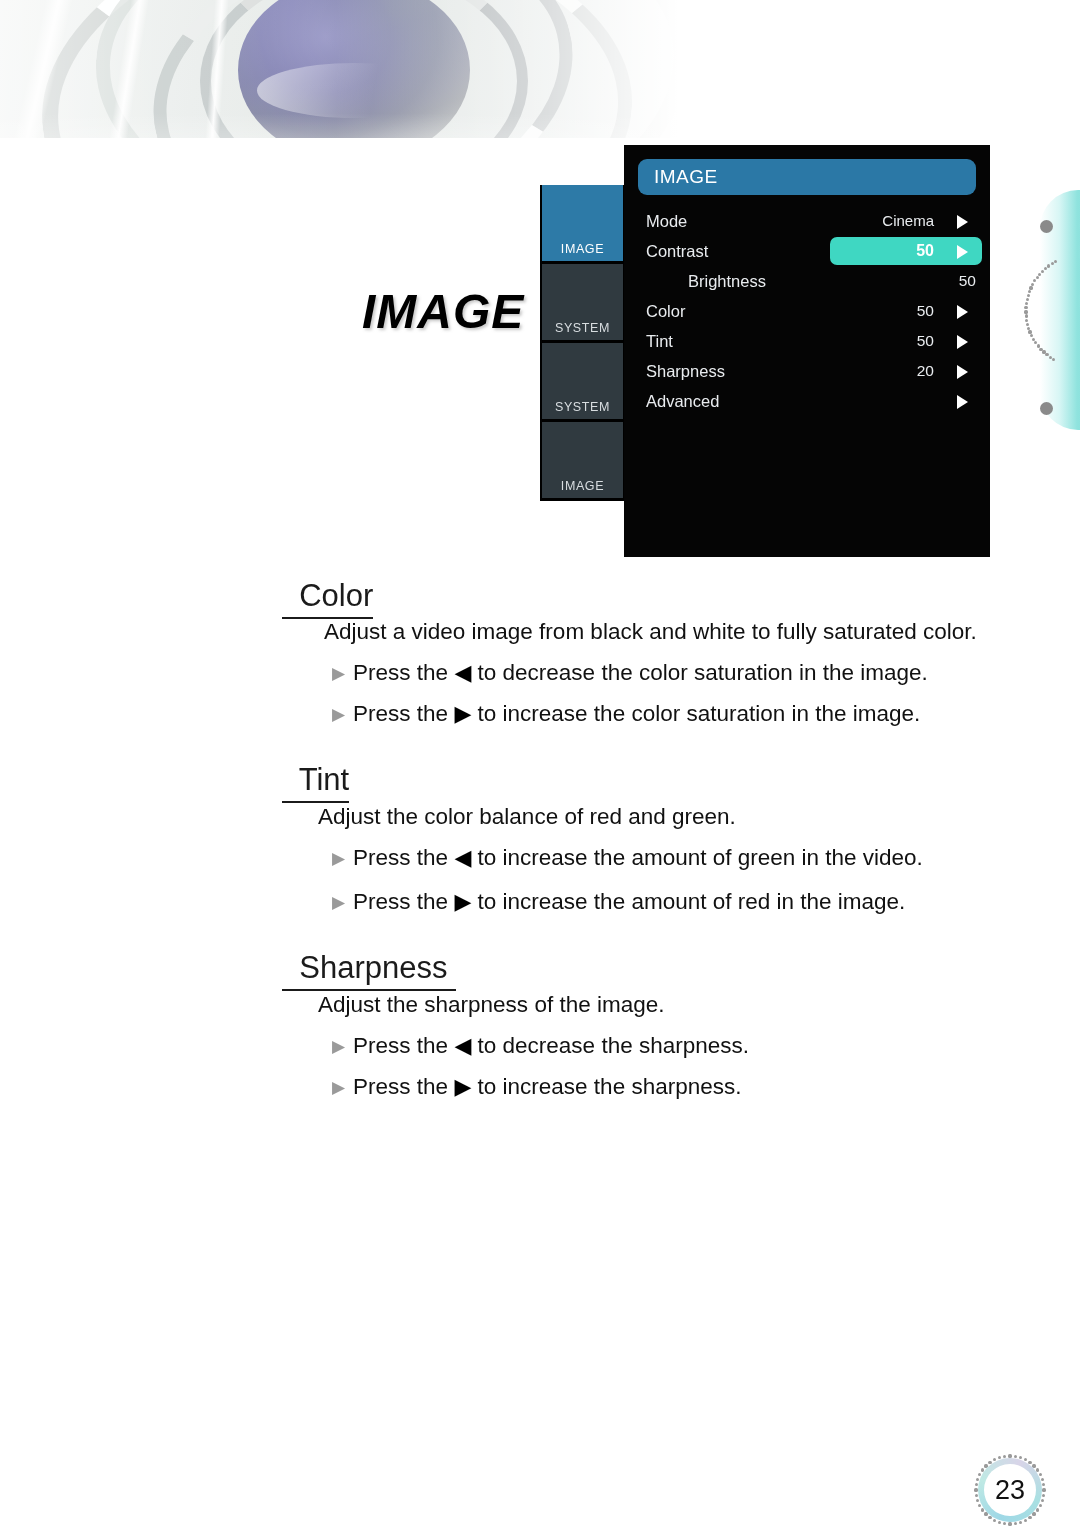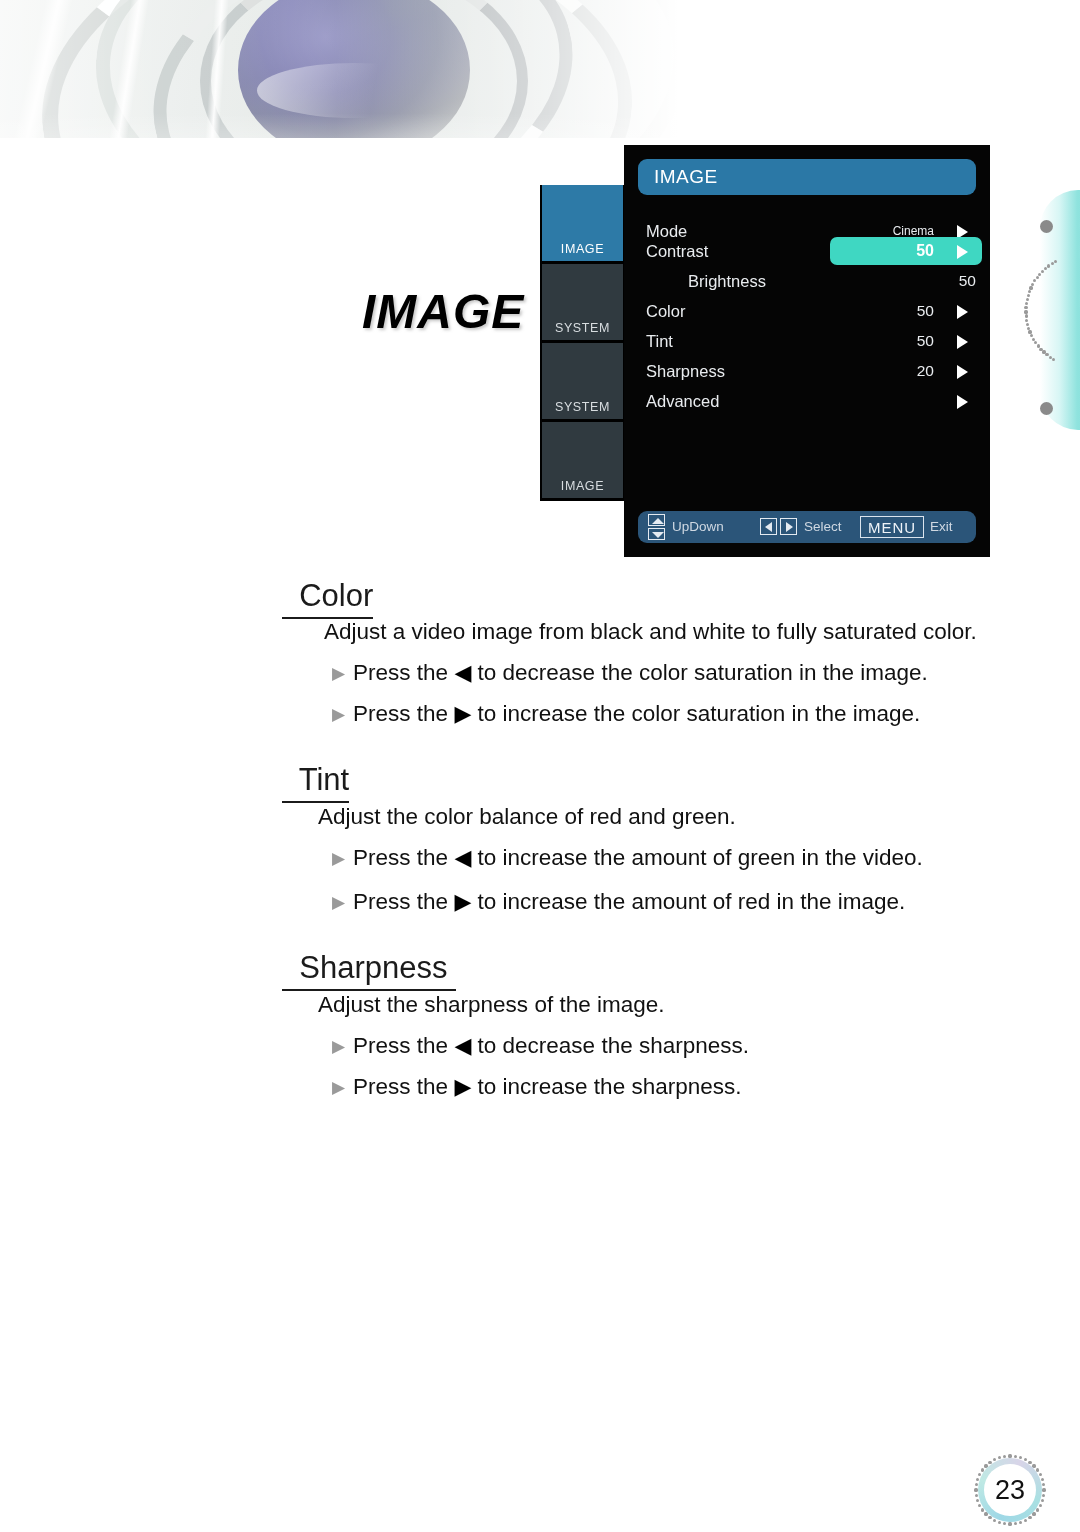--- a/index.html
+++ b/index.html
@@ -91,21 +91,21 @@
     position:absolute;left:84px;top:0px;width:366px;height:412px;background:#050505;
   }
   #osd-title{
     position:absolute;left:14px;top:14px;width:338px;height:36px;
     background:#2b78a6;border-radius:9px;color:#fff;font-size:19px;
     line-height:36px;padding-left:16px;box-sizing:border-box;letter-spacing:.5px;
   }
   .osd-row{position:absolute;left:14px;width:344px;height:28px;}
   .osd-label{position:absolute;left:8px;top:0;font-size:16.5px;color:#e9ecef;line-height:28px;}
   .osd-value{position:absolute;right:48px;top:0;font-size:15.5px;color:#e9ecef;line-height:28px;}
-  .osd-value.word{font-size:12px;}
+  .osd-value.word{font-size:15px;}
   .osd-arrow{position:absolute;right:14px;top:8px;width:0;height:0;
     border-left:11px solid #ffffff;border-top:7px solid transparent;border-bottom:7px solid transparent;}
   .osd-row.hl .hlbg{
     position:absolute;left:192px;top:0px;width:152px;height:28px;
     background:#3fd7c2;border-radius:7px;
   }
   .osd-row.hl .osd-value{color:#ffffff;font-weight:bold;font-size:16px;z-index:2;}
   .osd-row.hl .osd-arrow{z-index:2;}
   #osd-footer{
     position:absolute;left:14px;top:366px;width:338px;height:32px;
@@ -217,21 +217,21 @@
 <div id="osd">
   <div id="osd-tabs">
       <div class="osd-tab sel" style="top: 0px;">IMAGE</div>
       <div class="osd-tab" style="top: 79px;">SYSTEM</div>
       <div class="osd-tab" style="top: 158px;">SYSTEM</div>
       <div class="osd-tab" style="top: 237px;">IMAGE</div>
     </div>
   <div id="osd-panel">
     <div id="osd-title">IMAGE</div>
     <div id="osd-rows">
-        <div class="osd-row" style="top: 72px;">
+        <div class="osd-row" style="top: 62px;">
           <div class="osd-label">Mode</div>
           <div class="osd-value word">Cinema</div>
           <div class="osd-arrow"></div>
         </div>
         <div class="osd-row hl" style="top: 92px;">
           <div class="hlbg"></div>
           <div class="osd-label">Contrast</div>
           <div class="osd-value">50</div>
           <div class="osd-arrow"></div>
         </div>
@@ -253,40 +253,20 @@
         <div class="osd-row" style="top: 212px;">
           <div class="osd-label">Sharpness</div>
           <div class="osd-value">20</div>
           <div class="osd-arrow"></div>
         </div>
         <div class="osd-row" style="top: 242px; text-decoration: underline;">
           <div class="osd-label">Advanced</div>
           <div class="osd-arrow"></div>
         </div>
       </div>
-    <div id="osd-footer">
-      <div class="updown">
-        <div class="ud-box" style="top:0">
-          <div class="ud-tri" style="top:2.5px;border-left:6px solid transparent;border-right:6px solid transparent;border-bottom:6px solid #e4eaf1;"></div>
-        </div>
-        <div class="ud-box" style="top:14px">
-          <div class="ud-tri" style="top:2.5px;border-left:6px solid transparent;border-right:6px solid transparent;border-top:6px solid #e4eaf1;"></div>
-        </div>
-      </div>
-      <div class="f-item" style="left:34px">UpDown</div>
-      <div class="lr-box" style="left:122px">
-        <div class="lr-tri" style="left:4px;top:3px;border-top:5.5px solid transparent;border-bottom:5.5px solid transparent;border-right:7px solid #e4eaf1;"></div>
-      </div>
-      <div class="lr-box" style="left:142px">
-        <div class="lr-tri" style="left:4.5px;top:3px;border-top:5.5px solid transparent;border-bottom:5.5px solid transparent;border-left:7px solid #e4eaf1;"></div>
-      </div>
-      <div class="f-item" style="left:166px">Select</div>
-      <div id="menu-box">MENU</div>
-      <div class="f-item" style="left:292px">Exit</div>
-    </div>
   </div>
 </div>
 
 <div id="image-title">IMAGE</div>
 
 <div id="body-content">
     <div class="sec-head" style="left: 282px; top: 578px;">  Color</div>
     <div class="sec-desc" style="left: 324px; top: 619px;">Adjust a video image from black and white to fully saturated color.</div>
     <div class="bullet" style="left: 332px; top: 660px;"><span class="bul">▶</span><span>Press the </span><span class="ar">◀</span><span> to decrease the color saturation in the image.</span></div>
     <div class="bullet" style="left: 332px; top: 701px;"><span class="bul">▶</span><span>Press the </span><span class="ar">▶</span><span> to increase the color saturation in the image.</span></div>

